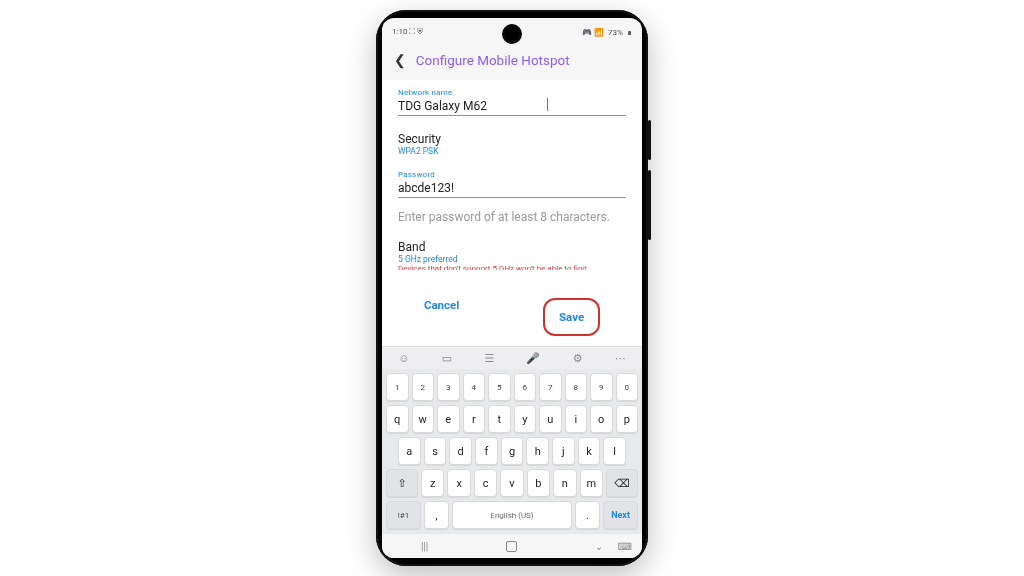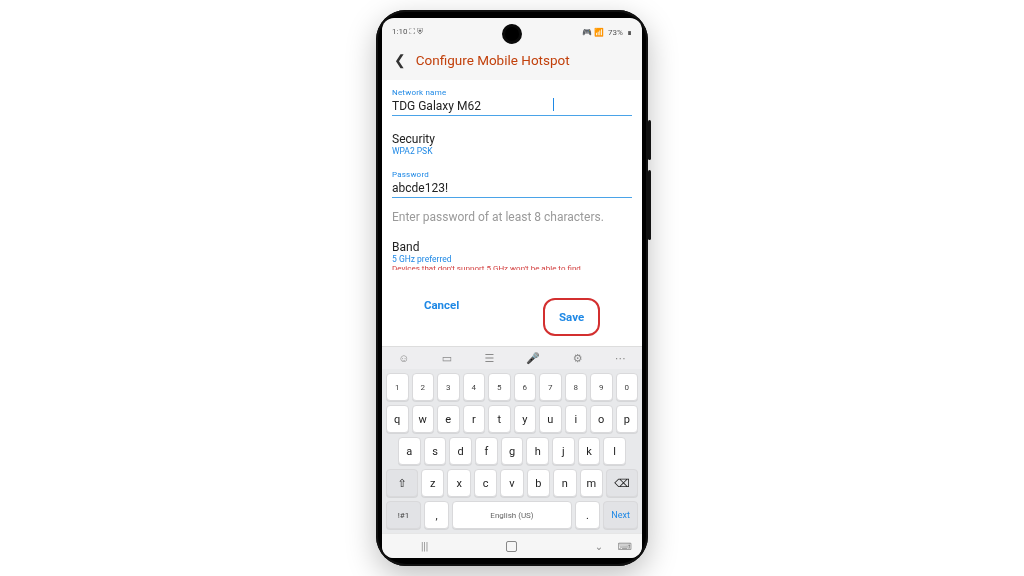--- a/index.html
+++ b/index.html
@@ -6,22 +6,22 @@
   body{width:1024px;height:576px;display:flex;align-items:center;justify-content:center;background:#ffffff}
   .phone{width:260px;height:540px;background:#000;border-radius:30px;padding:8px 6px;box-shadow:0 10px 30px rgba(0,0,0,.25), inset 0 0 0 2px #111;position:relative}
   .side-btn{position:absolute;right:-3px;width:3px;background:#111;border-radius:2px}
   .sb1{top:110px;height:40px}.sb2{top:160px;height:70px}
   .screen{width:100%;height:100%;background:#f6f6f6;border-radius:12px;overflow:hidden;position:relative;display:flex;flex-direction:column;font-size:9px;color:#222}
   .notch{position:absolute;top:6px;left:50%;transform:translateX(-50%);width:14px;height:14px;border-radius:50%;background:#000;z-index:5;border:3px solid #0a0a0a}
   .status{height:20px;padding:4px 10px 0 10px;display:flex;justify-content:space-between;align-items:center;font-size:8px;color:#555}
   .status .r{display:flex;gap:4px;align-items:center}
   .header{display:flex;align-items:center;gap:10px;padding:10px 12px 12px 12px}
   .header .back{font-size:14px;line-height:1;color:#333}
-  .header .title{font-size:13.5px;color:#c2410c}
-  .content{flex:1;background:#fff;overflow:hidden;padding:0 10px}
+  .header .title{font-size:13.5px;color:#8b5cf6}
+  .content{flex:1;background:#fff;overflow:hidden;padding:0 16px}
   .section{padding:8px 0 6px 0}
   .lbl{font-size:8px;color:#1e88e5;letter-spacing:.2px}
   .val{font-size:12px;color:#222;padding:2px 0}
   .underline{border-bottom:1.5px solid #4aa3e8;padding-bottom:2px;position:relative}
   .caret::after{content:"";position:absolute;right:78px;top:1px;width:1px;height:13px;background:#1e88e5}
   .hint{font-size:12px;color:#9a9a9a;margin-top:12px}
   .sec-title{font-size:12px;color:#222;padding-top:2px}
   .sec-sub{font-size:8.5px;color:#1e88e5}
   .band-warn{font-size:8px;color:#d23c3c;max-height:6px;overflow:hidden}
   .actions{display:flex;justify-content:space-around;padding:8px 0 10px 0;background:#fff}
@@ -29,21 +29,21 @@
   .save-wrap{border:2.5px solid #d32f2f;border-radius:12px;padding:10px 14px}
   .kb-toolbar{background:#eeeef0;height:22px;display:flex;align-items:center;justify-content:space-around;border-top:1px solid #ddd}
   .kb-toolbar span{color:#8a8a8a;font-size:11px}
   .kb{background:#e8e9eb;padding:4px 4px 0 4px}
   .krow{display:flex;gap:3px;justify-content:center;margin-bottom:4px}
   .key{background:#fff;border:1px solid #d9d9db;border-radius:4px;height:26px;flex:1;display:flex;align-items:center;justify-content:center;font-size:11px;color:#222;box-shadow:0 1px 0 rgba(0,0,0,.08)}
   .key.small{font-size:8px;color:#444}
   .key.fn{background:#e2e3e6}
   .key.wide{flex:1.4}
   .key.space{flex:5;font-size:8px;color:#666}
-  .key.next{background:#e2e3e6;color:#1e88e5;font-size:9px;font-weight:400}
+  .key.next{background:#e2e3e6;color:#1e88e5;font-size:9px;font-weight:700}
   .krow.r3{padding:0 12px}
   .nav{height:24px;background:#f6f6f6;display:flex;align-items:center;justify-content:space-around;color:#888;font-size:10px;border-top:1px solid #e6e6e6}
   .nav-sq{width:9px;height:9px;border:1.2px solid #888;border-radius:2px}
 </style>
 </head>
 <body>
 
 <div class="phone">
   <div class="side-btn sb1"></div>
   <div class="side-btn sb2"></div>

